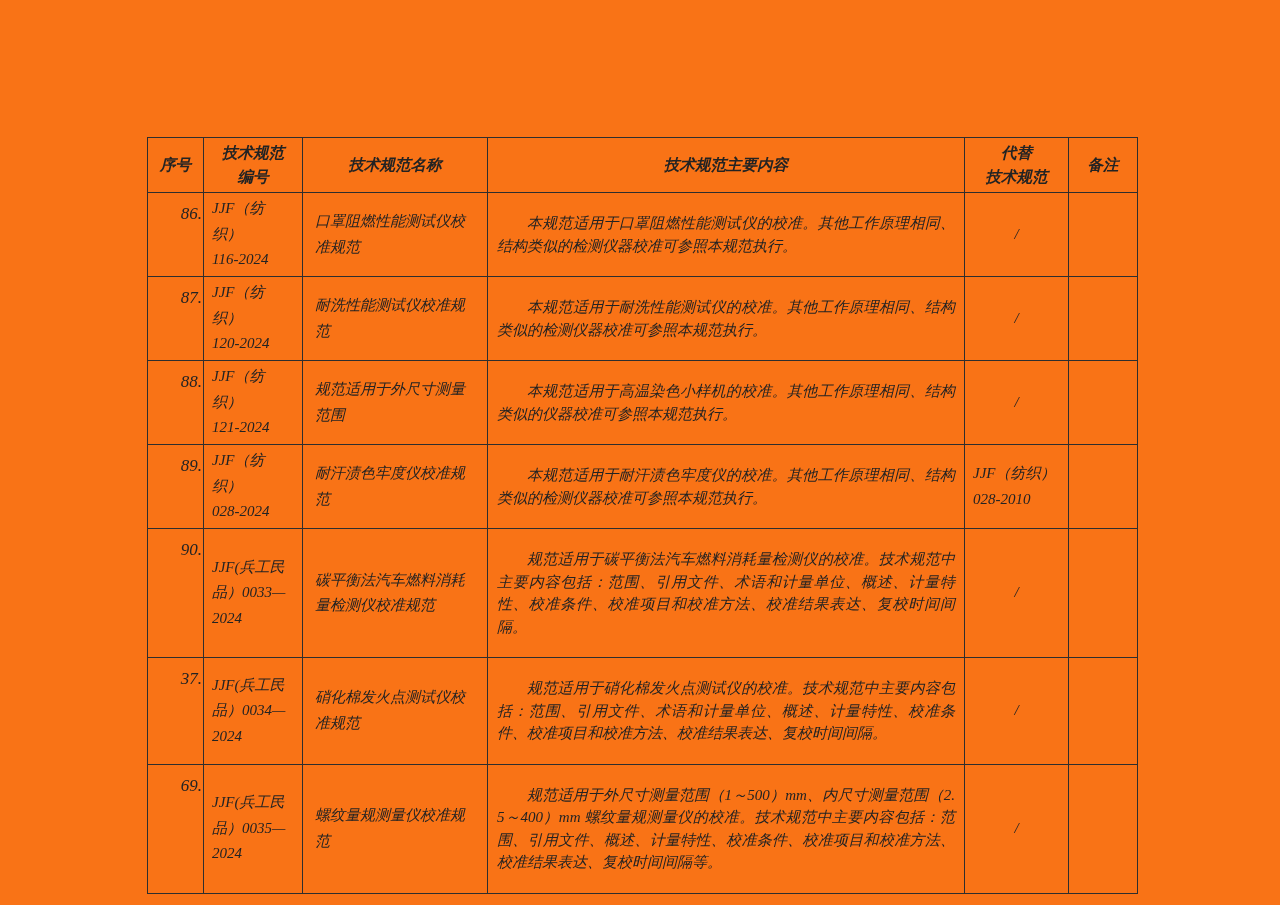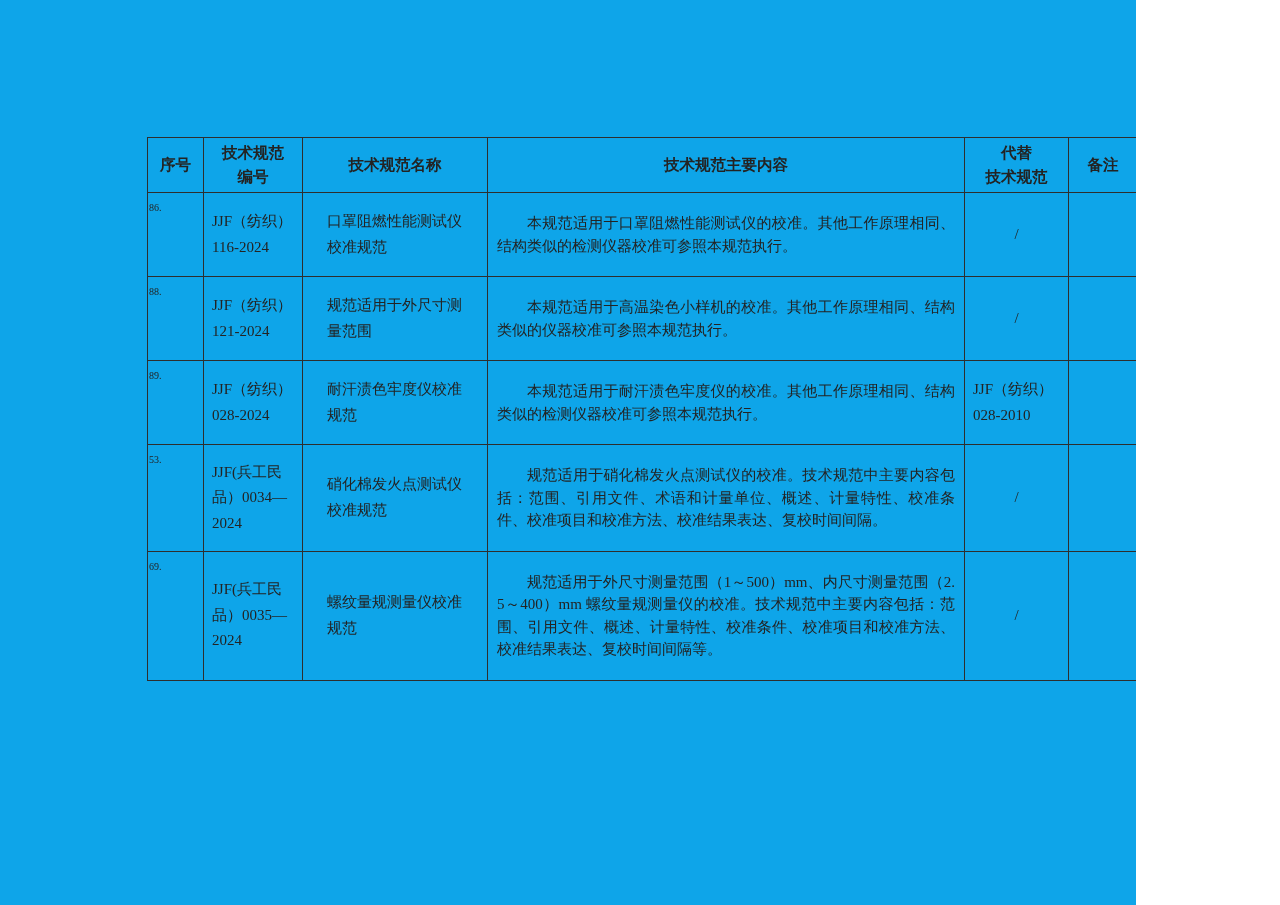--- a/index.html
+++ b/index.html
@@ -6,24 +6,25 @@
     margin: 0;
     padding: 0;
     background: #ffffff;
     width: 1280px;
     height: 905px;
     font-family: "Liberation Serif", "DejaVu Serif", serif;
     color: #222222;
   }
   .page {
     position: relative;
-    width: 1136px;
+    width: 1280px;
     height: 905px;
-    background: #0ea5e9;
+    background: #f97316;
     overflow: hidden;
+    font-style: italic;
   }
   table.spec-table {
     position: absolute;
     left: 147px;
     top: 137px;
     width: 990px;
     border-collapse: collapse;
     table-layout: fixed;
     font-size: 15px;
     line-height: 1.6;
@@ -46,34 +47,34 @@
   table.spec-table th {
     font-weight: bold;
     font-size: 15.5px;
     text-align: center;
     vertical-align: middle;
     white-space: pre-line;
     line-height: 1.55;
     padding: 2px 2px;
   }
   td.c-index {
-    text-align: left;
+    text-align: right;
     vertical-align: top;
     padding-top: 7px;
-    font-size: 10px;
+    font-size: 17px;
   }
   td.c-code {
     vertical-align: middle;
     padding: 3px 8px;
     white-space: pre-line;
     line-height: 1.7;
   }
   td.c-name {
     vertical-align: middle;
-    padding: 3px 24px;
+    padding: 3px 12px;
     line-height: 1.7;
     word-break: break-all;
   }
   td.c-content {
     vertical-align: middle;
     padding: 19px 9px;
     text-align: justify;
     text-justify: inter-ideograph;
     text-indent: 2em;
     line-height: 1.5;
@@ -122,40 +123,59 @@
         <tr>
           <td class="c-index">86.</td>
           <td class="c-code">JJF（纺织）
 116-2024</td>
           <td class="c-name">口罩阻燃性能测试仪校准规范</td>
           <td class="c-content">本规范适用于口罩阻燃性能测试仪的校准。其他工作原理相同、结构类似的检测仪器校准可参照本规范执行。</td>
           <td class="c-replace slash">/</td>
           <td class="c-note"></td>
         </tr>
         <tr>
+          <td class="c-index">87.</td>
+          <td class="c-code">JJF（纺织）
+120-2024</td>
+          <td class="c-name">耐洗性能测试仪校准规范</td>
+          <td class="c-content">本规范适用于耐洗性能测试仪的校准。其他工作原理相同、结构类似的检测仪器校准可参照本规范执行。</td>
+          <td class="c-replace slash">/</td>
+          <td class="c-note"></td>
+        </tr>
+        <tr>
           <td class="c-index">88.</td>
           <td class="c-code">JJF（纺织）
 121-2024</td>
           <td class="c-name">规范适用于外尺寸测量范围</td>
           <td class="c-content">本规范适用于高温染色小样机的校准。其他工作原理相同、结构类似的仪器校准可参照本规范执行。</td>
           <td class="c-replace slash">/</td>
           <td class="c-note"></td>
         </tr>
         <tr>
           <td class="c-index">89.</td>
           <td class="c-code">JJF（纺织）
 028-2024</td>
           <td class="c-name">耐汗渍色牢度仪校准规范</td>
           <td class="c-content">本规范适用于耐汗渍色牢度仪的校准。其他工作原理相同、结构类似的检测仪器校准可参照本规范执行。</td>
           <td class="c-replace">JJF（纺织）
 028-2010</td>
           <td class="c-note"></td>
         </tr>
         <tr>
-          <td class="c-index">53.</td>
+          <td class="c-index">90.</td>
+          <td class="c-code">JJF(兵工民
+品）0033—
+2024</td>
+          <td class="c-name">碳平衡法汽车燃料消耗量检测仪校准规范</td>
+          <td class="c-content">规范适用于碳平衡法汽车燃料消耗量检测仪的校准。技术规范中主要内容包括：范围、引用文件、术语和计量单位、概述、计量特性、校准条件、校准项目和校准方法、校准结果表达、复校时间间隔。</td>
+          <td class="c-replace slash">/</td>
+          <td class="c-note"></td>
+        </tr>
+        <tr>
+          <td class="c-index">37.</td>
           <td class="c-code">JJF(兵工民
 品）0034—
 2024</td>
           <td class="c-name">硝化棉发火点测试仪校准规范</td>
           <td class="c-content">规范适用于硝化棉发火点测试仪的校准。技术规范中主要内容包括：范围、引用文件、术语和计量单位、概述、计量特性、校准条件、校准项目和校准方法、校准结果表达、复校时间间隔。</td>
           <td class="c-replace slash">/</td>
           <td class="c-note"></td>
         </tr>
         <tr>
           <td class="c-index">69.</td>

